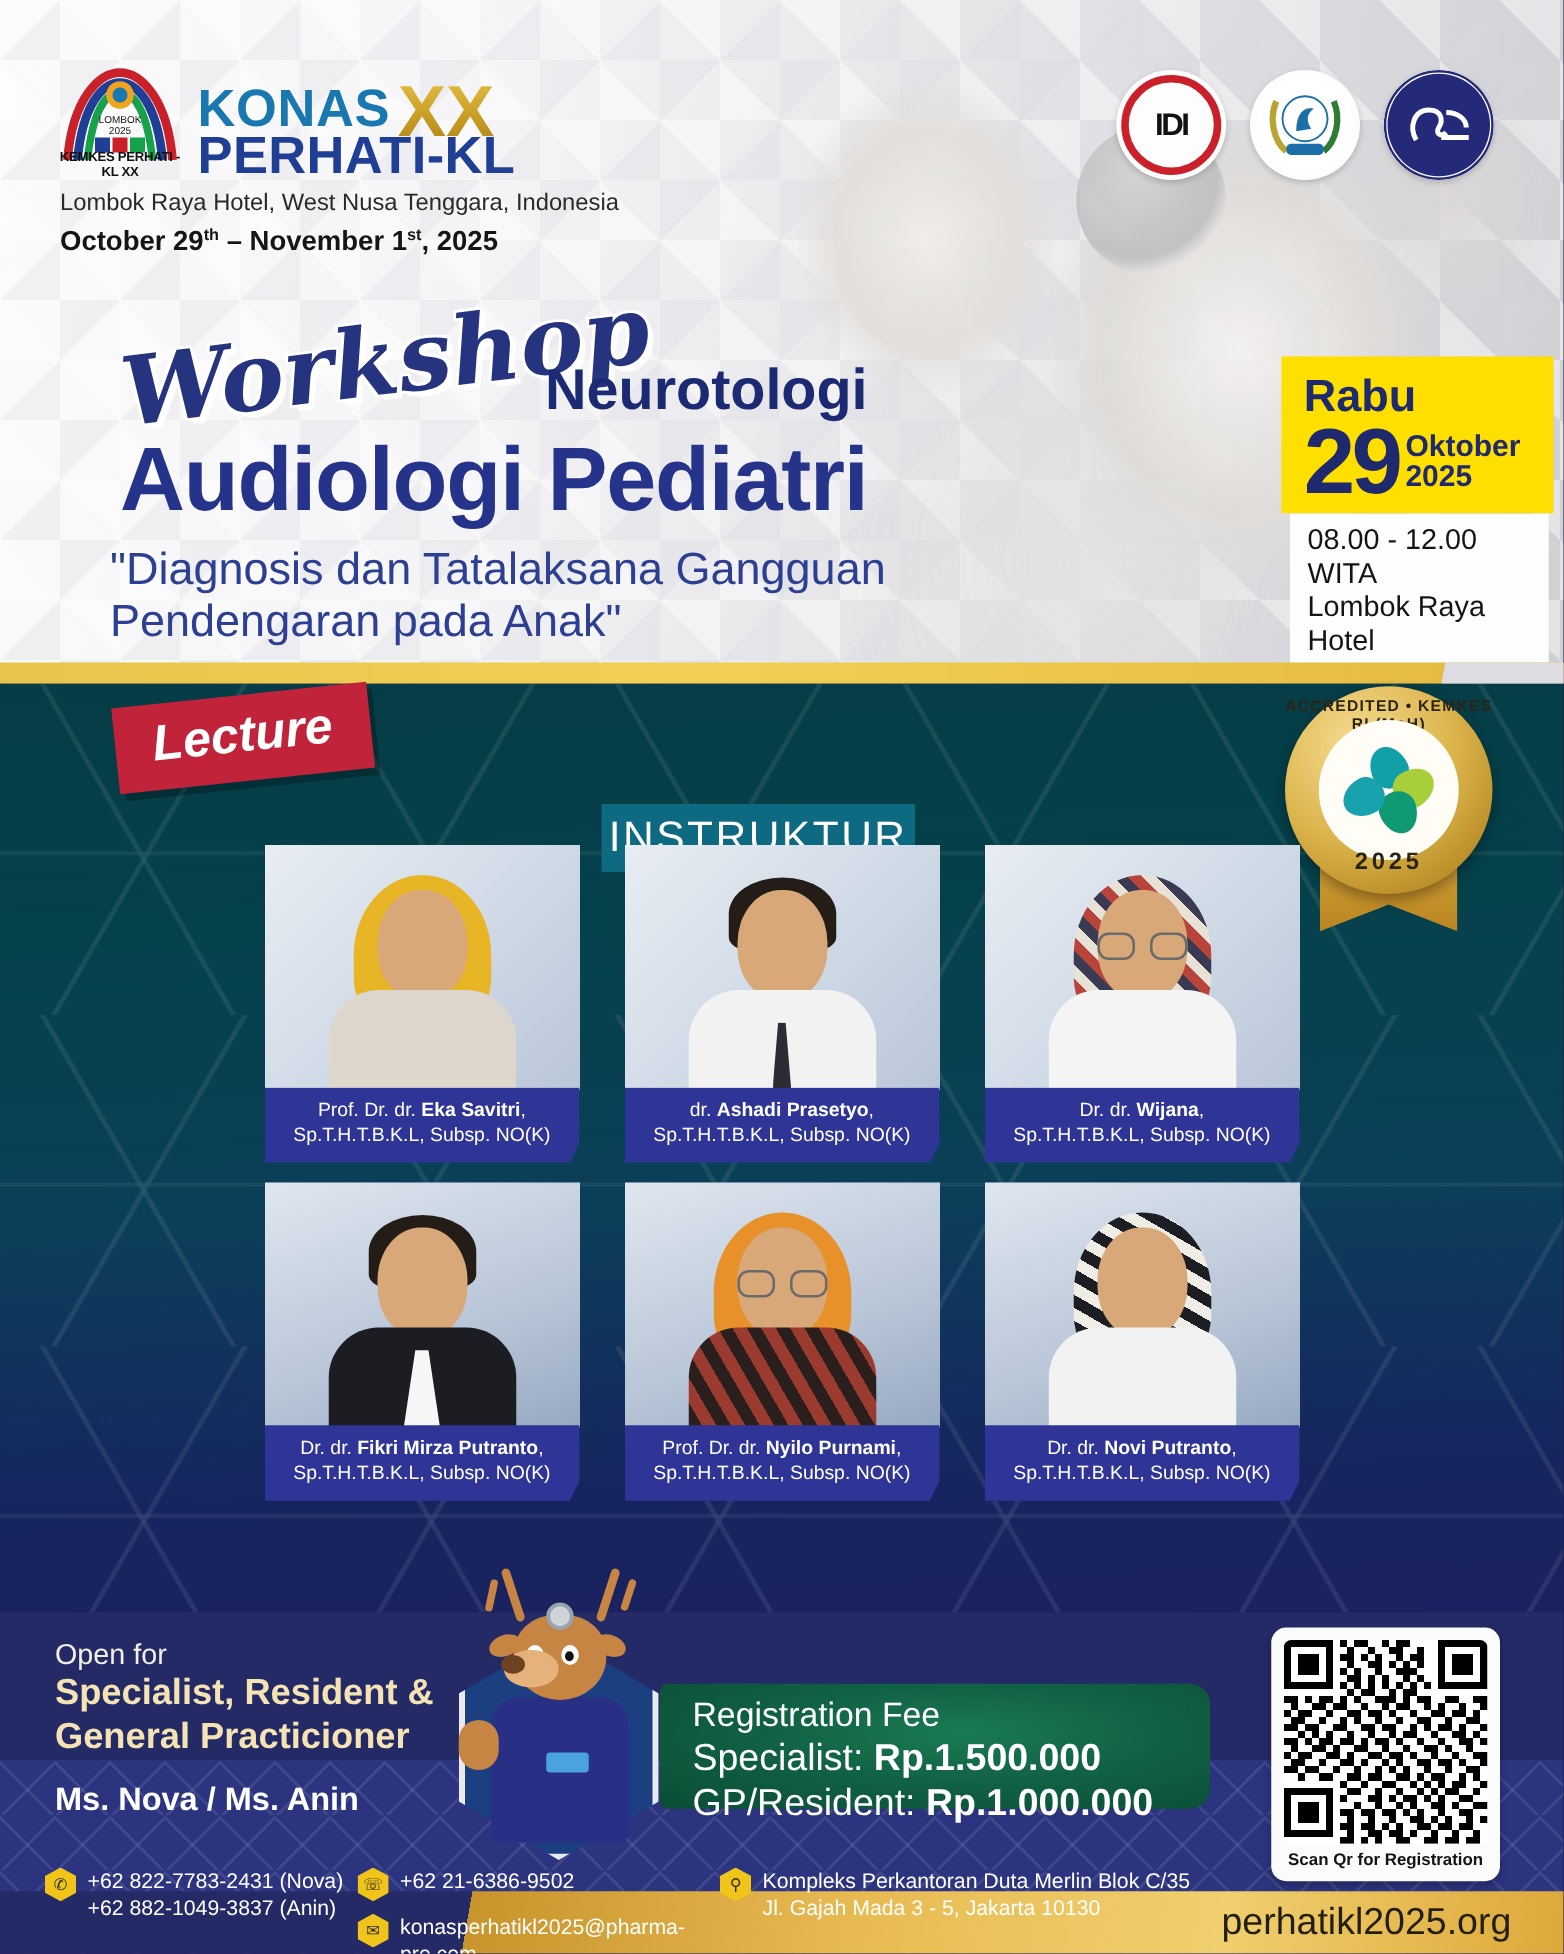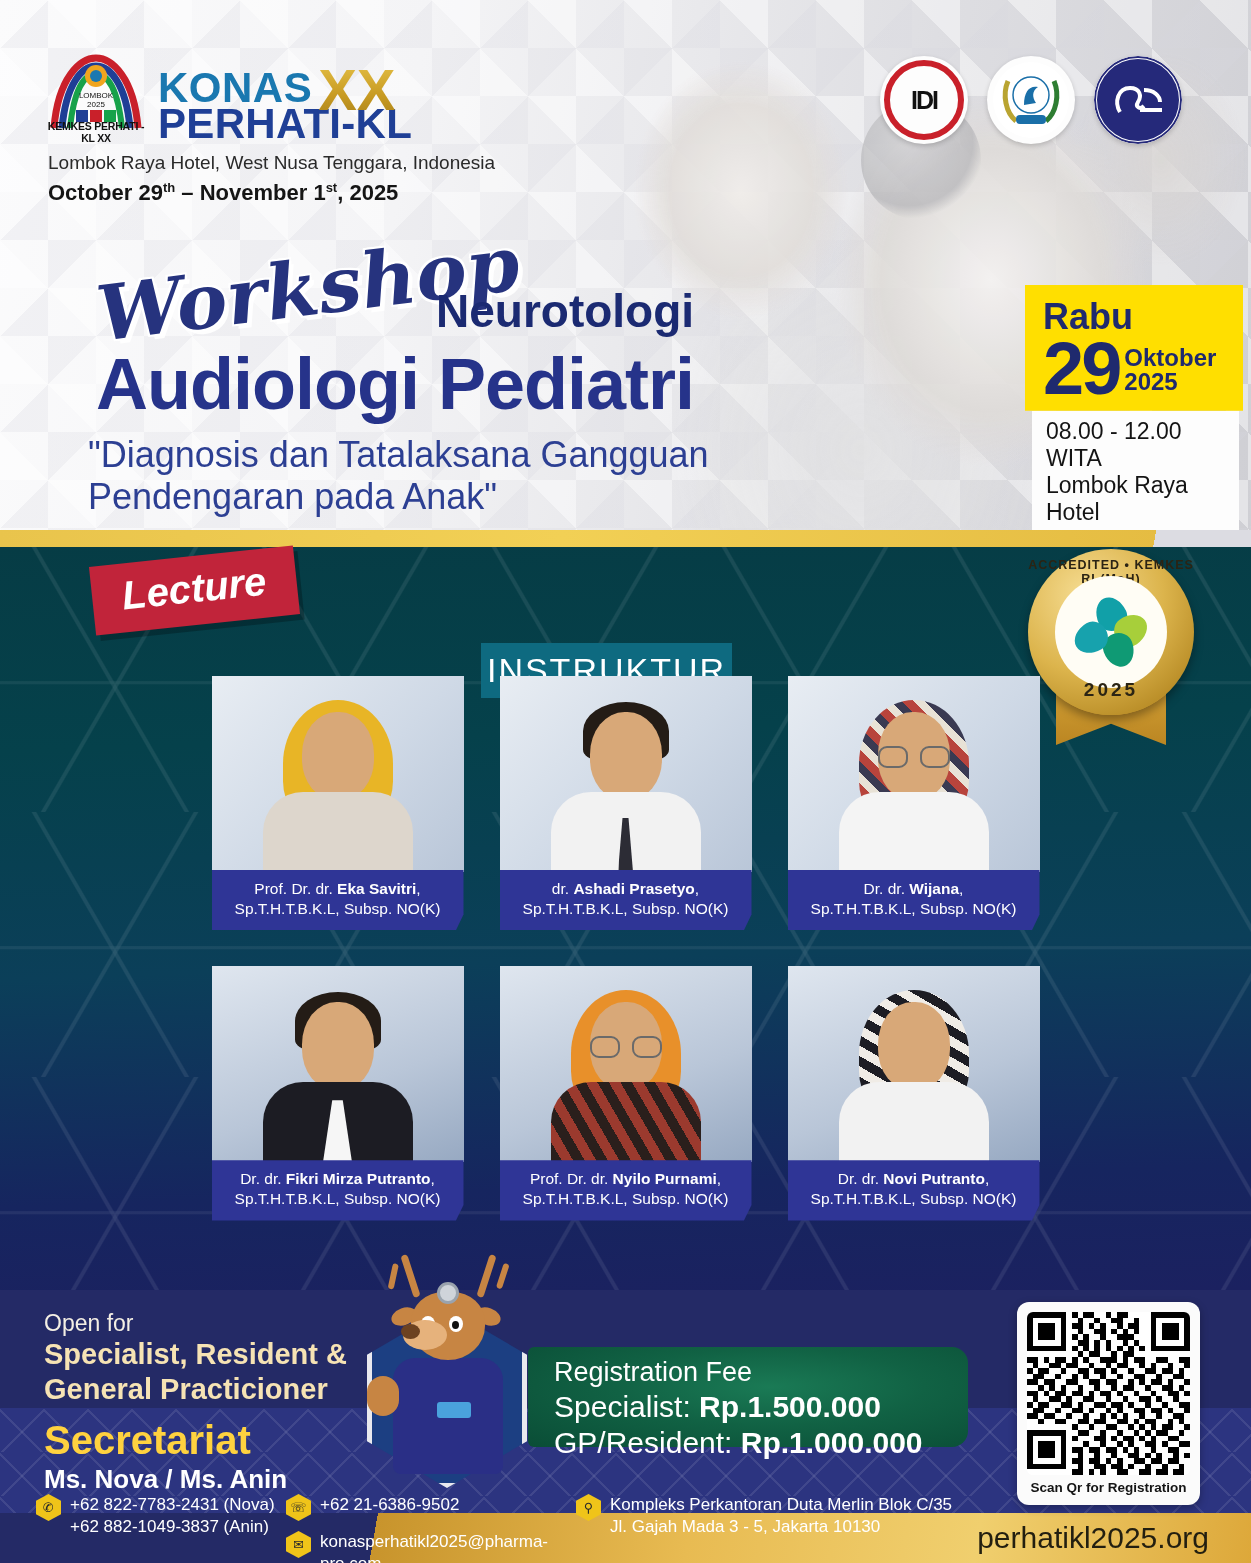--- a/index.html
+++ b/index.html
@@ -45,21 +45,21 @@
   .konas-line1{font-size:42px;font-weight:bold;color:#1a78b0;letter-spacing:.5px;}
   .konas-xx{font-size:58px;font-weight:bold;
     background:linear-gradient(180deg,#e8c44a,#c79a22 60%,#a9811a);
     -webkit-background-clip:text;background-clip:text;color:transparent;
     position:relative;top:8px;margin-left:6px;}
   .konas-line2{font-size:42px;font-weight:bold;color:#1f3f96;letter-spacing:.3px;margin-top:-6px;}
   .venue-line{position:absolute;left:48px;top:152px;font-size:19px;color:#2a2a2a;}
   .date-line{position:absolute;left:48px;top:180px;font-size:22px;font-weight:bold;color:#151515;}
   .date-line sup{font-size:13px;}
 
-  .orglogos{position:absolute;right:69px;top:56px;display:flex;gap:19px;}
+  .orglogos{position:absolute;right:56px;top:56px;display:flex;gap:19px;}
   .orglogo{width:88px;height:88px;border-radius:50%;background:#fdfdfd;position:relative;
     box-shadow:0 2px 5px rgba(0,0,0,.18);display:flex;align-items:center;justify-content:center;overflow:hidden;}
   .idi-ring{width:80px;height:80px;border-radius:50%;border:6px solid #c9202a;display:flex;align-items:center;justify-content:center;}
   .idi-txt{font-size:25px;font-weight:bold;color:#111;letter-spacing:-2px;}
   .perhati-inner{width:76px;height:76px;border-radius:50%;background:#fff;display:flex;align-items:center;justify-content:center;}
   .kodi-inner{width:82px;height:82px;border-radius:50%;background:#25297a;display:flex;align-items:center;justify-content:center;color:#fff;font-size:26px;font-weight:bold;}
   .kodi-ringtext{position:absolute;inset:0;border-radius:50%;border:2px solid #25297a;}
 
   
   .workshop-script{position:absolute;left:96px;top:244px;font-size:76px;color:#26337e;
@@ -111,21 +111,21 @@
   .p1{background:#11a0a8;left:18px;top:-2px;transform:rotate(-25deg);}
   .p2{background:#a7cf3a;left:38px;top:14px;transform:rotate(55deg);}
   .p3{background:#0f9a74;left:26px;top:34px;transform:rotate(160deg);}
   .p4{background:#17a2ad;left:-2px;top:22px;transform:rotate(-120deg);}
   .seal-top{position:absolute;left:0;top:9px;width:166px;text-align:center;font-size:12.5px;font-weight:bold;color:#2b2414;letter-spacing:1px;}
   .seal-bot{position:absolute;left:0;bottom:14px;width:166px;text-align:center;font-size:19px;font-weight:bold;color:#2b2414;letter-spacing:3px;}
 
   
   .people{position:absolute;left:0;top:676px;width:1251px;}
   .prow{display:flex;justify-content:center;gap:36px;}
-  .prow.r2{margin-top:36px;}
+  .prow.r2{margin-top:16px;}
   .card{width:252px;position:relative;}
   .photo{width:252px;height:196px;position:relative;overflow:hidden;
     background:linear-gradient(135deg,#e8edf3 0%,#cfd9e6 55%,#b9c6d8 100%);}
   .photo.dk{background:linear-gradient(160deg,#dfe6ef 0%,#b9c6d8 60%,#97a9c2 100%);}
   .fig{position:absolute;left:50%;bottom:0;transform:translateX(-50%);width:150px;height:178px;}
   .head{position:absolute;left:50%;transform:translateX(-50%);top:18px;width:72px;height:88px;border-radius:48% 48% 46% 46%;background:#d8a878;}
   .hijab{position:absolute;left:50%;transform:translateX(-50%);top:6px;width:110px;height:128px;border-radius:52% 52% 38% 38%;}
   .hair{position:absolute;left:50%;transform:translateX(-50%);top:8px;width:86px;height:58px;border-radius:50% 50% 18% 18%;background:#241c16;}
   .torso{position:absolute;left:50%;transform:translateX(-50%);bottom:0;width:150px;height:80px;border-radius:40px 40px 0 0;}
   .shirt{position:absolute;left:50%;transform:translateX(-50%);bottom:0;width:66px;height:62px;background:#f6f6f6;clip-path:polygon(42% 0,58% 0,72% 100%,28% 100%);}
@@ -435,21 +435,20 @@
     <div class="tribal"></div>
   </div>
 
   <div class="openfor">
     <div class="of1">Open for</div>
     <div class="of2">Specialist, Resident &amp;</div>
     <div class="of2">General Practicioner</div>
   </div>
 
   <div class="secr">
-    <div class="secr-h">Secretariat</div>
     <div class="secr-n">Ms. Nova / Ms. Anin</div>
   </div>
 
   <div class="mascot">
     <div class="hexframe"></div>
     <div class="m-antler-l"></div>
     <div class="m-antler-r"></div>
     <div class="m-ear-l"></div>
     <div class="m-ear-r"></div>
     <div class="m-body"></div>

